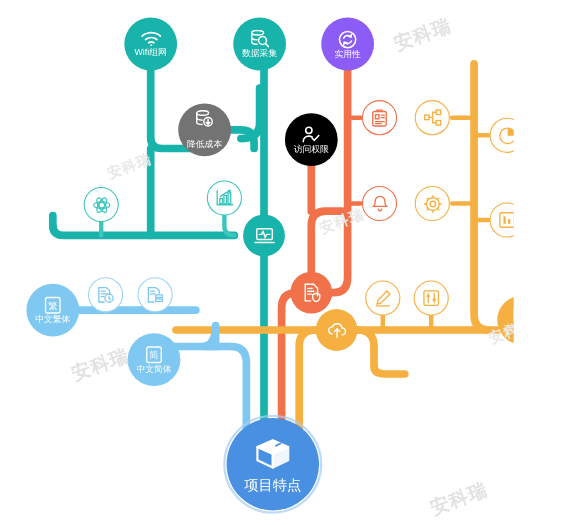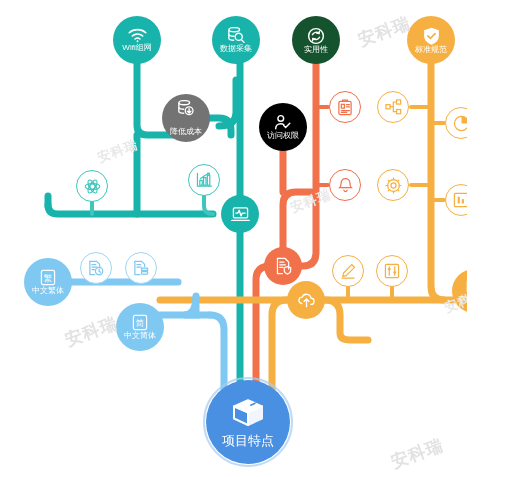--- a/index.html
+++ b/index.html
@@ -165,42 +165,33 @@
         <ellipse cx="8" cy="3" rx="6" ry="2.3"></ellipse>
         <path d="M2 3v5c0 1.3 2.7 2.3 6 2.3"></path>
         <path d="M2 8v4.5c0 1.3 2.7 2.3 6 2.3"></path>
         <circle cx="13" cy="11" r="4"></circle>
         <path d="M16 14l3 3.2" stroke-linecap="round"></path>
       </svg>
     </span>
     <span class="node-label">数据采集</span>
   </div>
 
-  <div class="node filled" style="left:292px;top:16px;width:48px;height:48px;background:#14532d;">
+  <div class="node filled" style="left:292px;top:16px;width:48px;height:48px;background:#8b5cf6;">
     <span class="node-icon">
       <svg width="18" height="18" viewBox="0 0 20 20" fill="none" stroke="#fff" stroke-width="1.6" stroke-linecap="round">
         <circle cx="10" cy="10" r="8.2"></circle>
         <path d="M6 8.5a4.5 4.5 0 0 1 7.3-1.3"></path>
         <path d="M13.9 11.4a4.5 4.5 0 0 1-7.3 1.3"></path>
         <path d="M13.9 4.6l-.6 2.6-2.6-.5"></path>
         <path d="M6.1 15.4l.6-2.6 2.6.5"></path>
       </svg>
     </span>
     <span class="node-label">实用性</span>
   </div>
 
-  <div class="node filled" style="left:407px;top:16px;width:48px;height:48px;background:#f6b042;">
-    <span class="node-icon">
-      <svg width="17" height="18" viewBox="0 0 18 19" fill="#fff">
-        <path d="M9 .7L1.2 3.3v6.2c0 4.3 3.3 7.6 7.8 9.2 4.5-1.6 7.8-4.9 7.8-9.2V3.3L9 .7z"></path>
-        <path d="M5.2 9.4l2.6 2.6 5-5" fill="none" stroke="#f6b042" stroke-width="1.8" stroke-linecap="round"></path>
-      </svg>
-    </span>
-    <span class="node-label">标准规范</span>
-  </div>
 
   <div class="node filled" style="left:162px;top:94px;width:48px;height:48px;background:#737373;gap:10px;">
     <span class="node-icon">
       <svg width="18" height="17" viewBox="0 0 20 19" fill="none" stroke="#fff" stroke-width="1.5">
         <ellipse cx="8" cy="3" rx="6" ry="2.3"></ellipse>
         <path d="M2 3v5c0 1.3 2.7 2.3 6 2.3"></path>
         <path d="M2 8v4.5c0 1.3 2.7 2.3 6 2.3"></path>
         <circle cx="13.5" cy="12" r="4.3"></circle>
         <path d="M13.5 9.6v4.6M11.6 12.6l1.9 1.9 1.9-1.9" stroke-linecap="round"></path>
       </svg>

